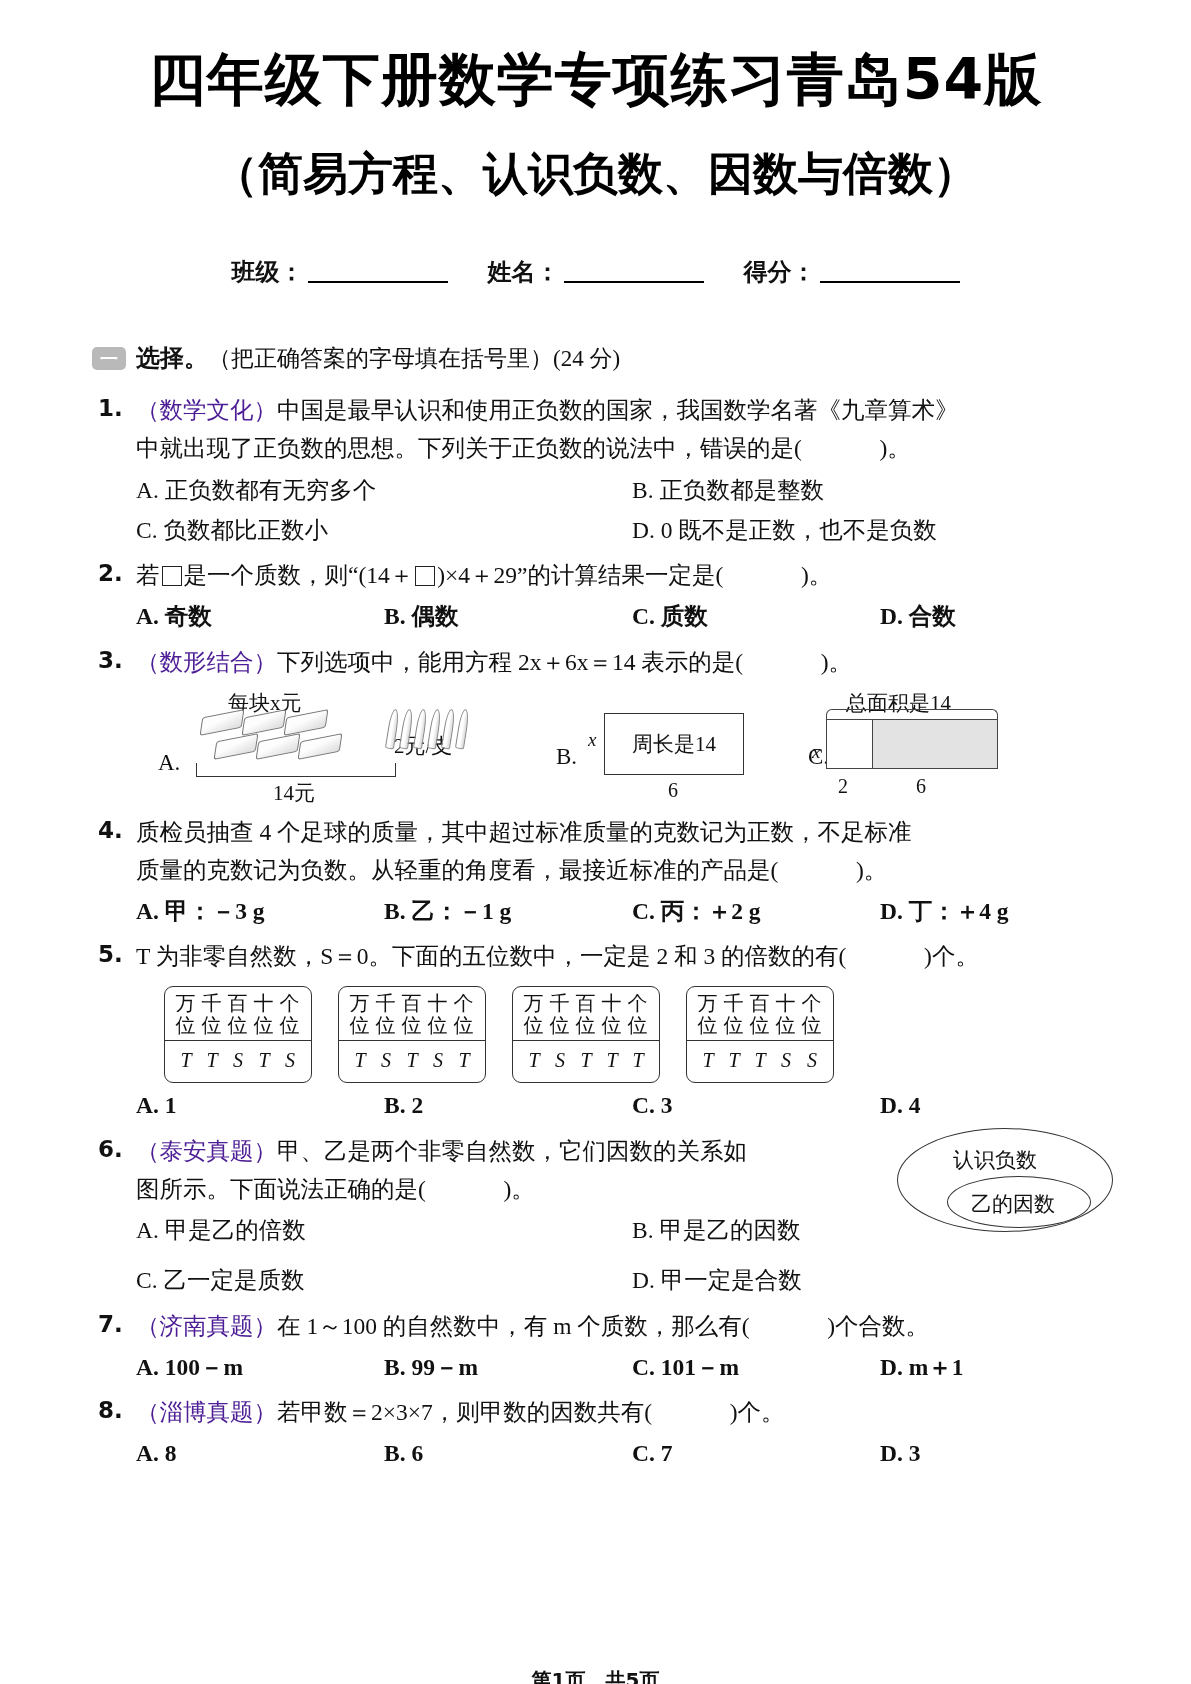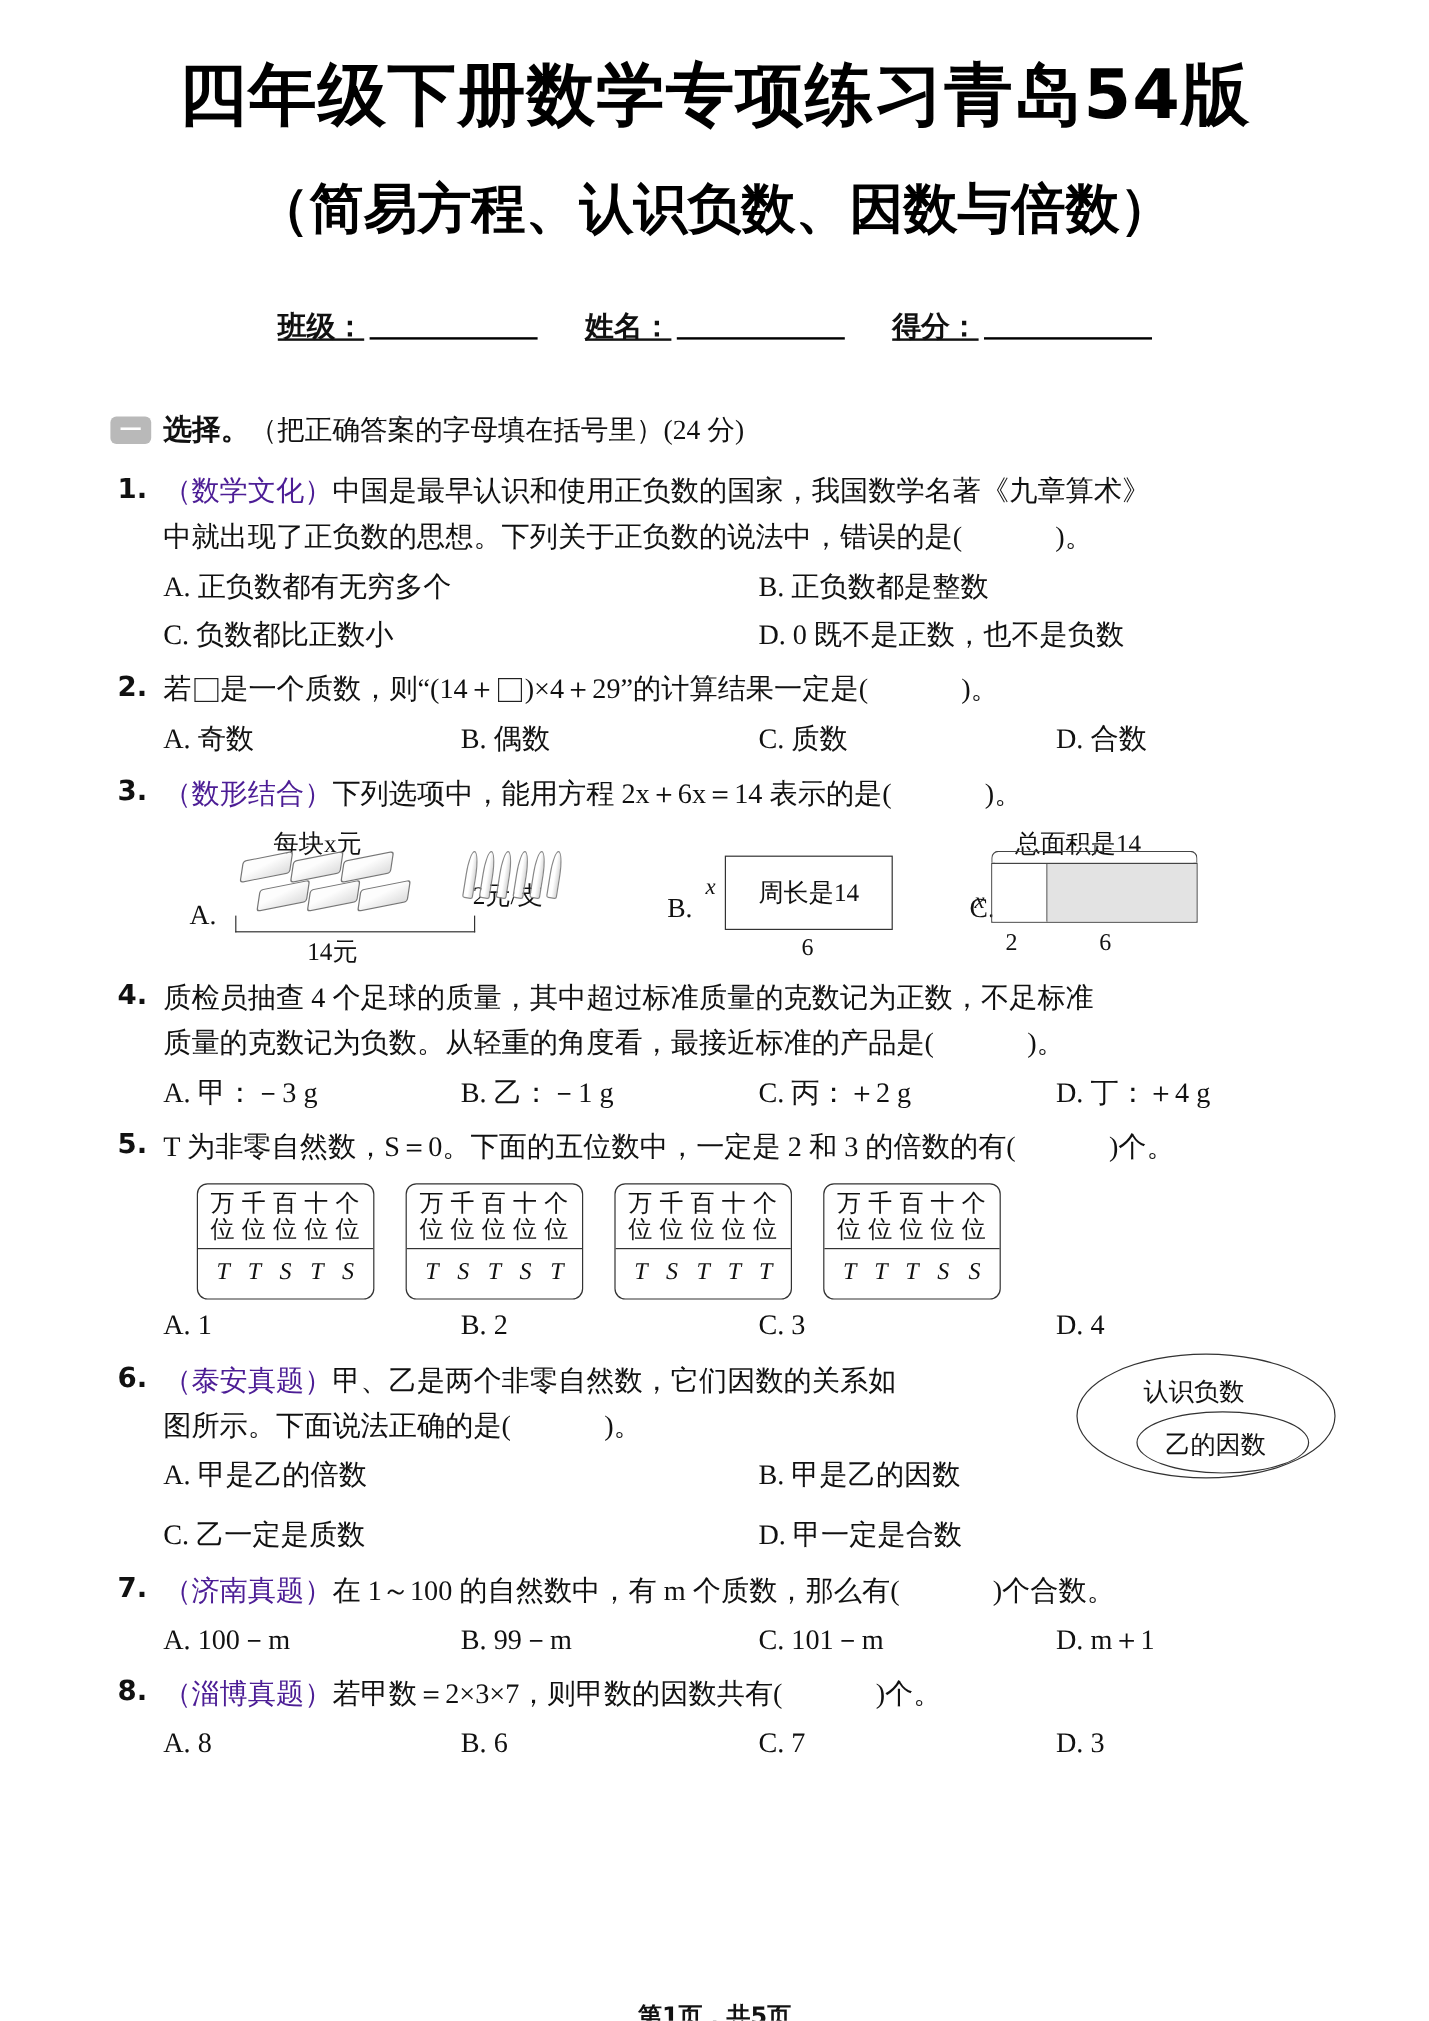--- a/index.html
+++ b/index.html
@@ -40,21 +40,21 @@
     display:flex;
     justify-content:center;
     align-items:flex-end;
     gap:40px;
     margin-top:58px;
     font-family:"DejaVu Sans","Liberation Sans",sans-serif;
     font-weight:bold;
     font-size:24px;
   }
   .info-item { display:flex; align-items:flex-end; }
-  .info-item .lbl { white-space:nowrap;text-decoration:underline; }
+  .info-item .lbl { white-space:nowrap; }
   .blank-line {
     display:inline-block;
     width:140px;
     border-bottom:2px solid #000;
     height:1px;
     margin-left:4px;
     margin-bottom:5px;
   }
 
   
@@ -94,40 +94,40 @@
     font-family:"DejaVu Sans","Liberation Sans",sans-serif;
     font-weight:bold; font-size:23px;
   }
   .q-line { line-height:1.62; }
   .tag { color:#4c1d95; }
   .paren { letter-spacing:20px; }
   .ital { font-style:italic; font-family:"Liberation Serif",serif; }
 
   .opts { display:flex; margin-top:4px;gap:29px; }
   .opts.two > div { width:50%; }
-  .opts.four > div { width:25%; }
+  .opts.four > div { width:25%;font-weight:bold; }
 
   .sqbox {
     display:inline-block;
     width:20px; height:20px;
     border:1.6px solid #222;
     vertical-align:-3px;
     margin:0 2px;
   }
 
   
   .fig3 { position:relative; height:118px; margin-top:6px; }
   .fig3 .optA { position:absolute; left:22px; top:58px; font-size:23px; }
   .fig3 .lbl-eraser { position:absolute; left:92px; top:0px; font-size:21px; }
   .fig3 .lbl-pen { position:absolute; left:258px; top:0px; font-size:21px;margin-top:43px; }
   .fig3 .erasers { position:absolute; left:66px; top:26px; }
   .fig3 .pens { position:absolute; left:252px; top:22px; }
   .fig3 .braceA { position:absolute; left:60px; top:76px; width:200px; height:14px;
       border-left:1.4px solid #333; border-right:1.4px solid #333; border-bottom:1.4px solid #333;}
-  .fig3 .lbl-14 { position:absolute; left:120px; top:90px; font-size:21px; }
+  .fig3 .lbl-14 { position:absolute; left:137px; top:90px; font-size:21px; }
 
   .fig3 .optB { position:absolute; left:420px; top:52px; font-size:23px; }
   .fig3 .bx { position:absolute; left:468px; top:26px; width:140px; height:62px; border:1.6px solid #333;
       display:flex; align-items:center; justify-content:center; font-size:21px; }
   .fig3 .bx-x { position:absolute; left:452px; top:38px; font-size:19px; font-style:italic; }
   .fig3 .bx-6 { position:absolute; left:532px; top:88px; font-size:20px; }
 
   .fig3 .optC { position:absolute; left:672px; top:52px; font-size:23px; }
   .fig3 .lbl-area { position:absolute; left:710px; top:0px; font-size:21px; }
   .fig3 .cbrace { position:absolute; left:690px; top:22px; width:172px; height:10px;

